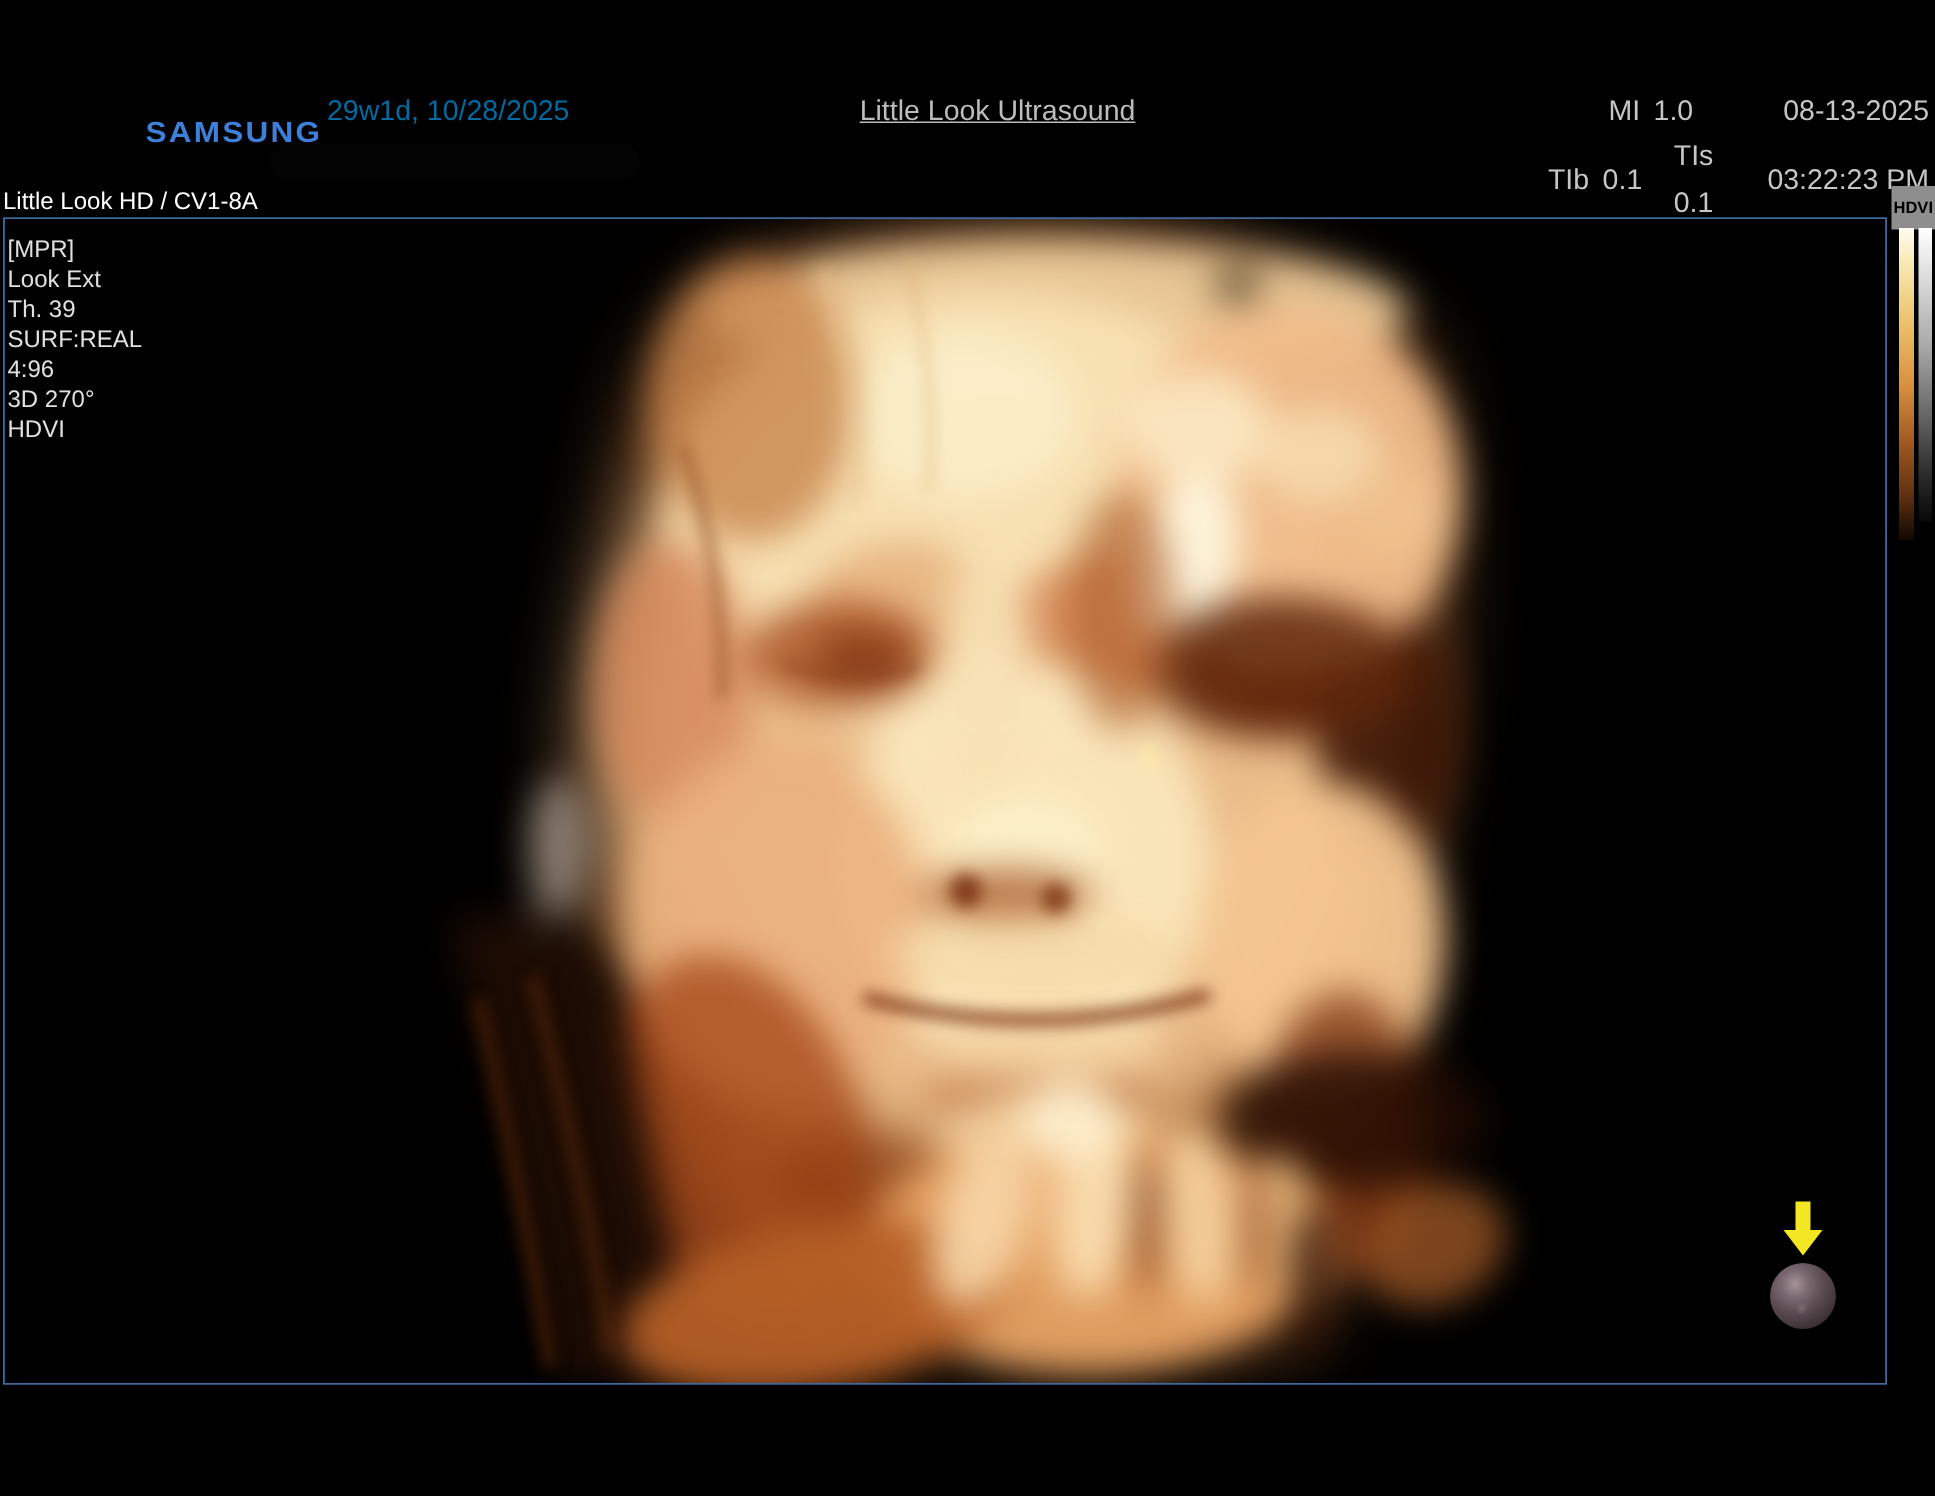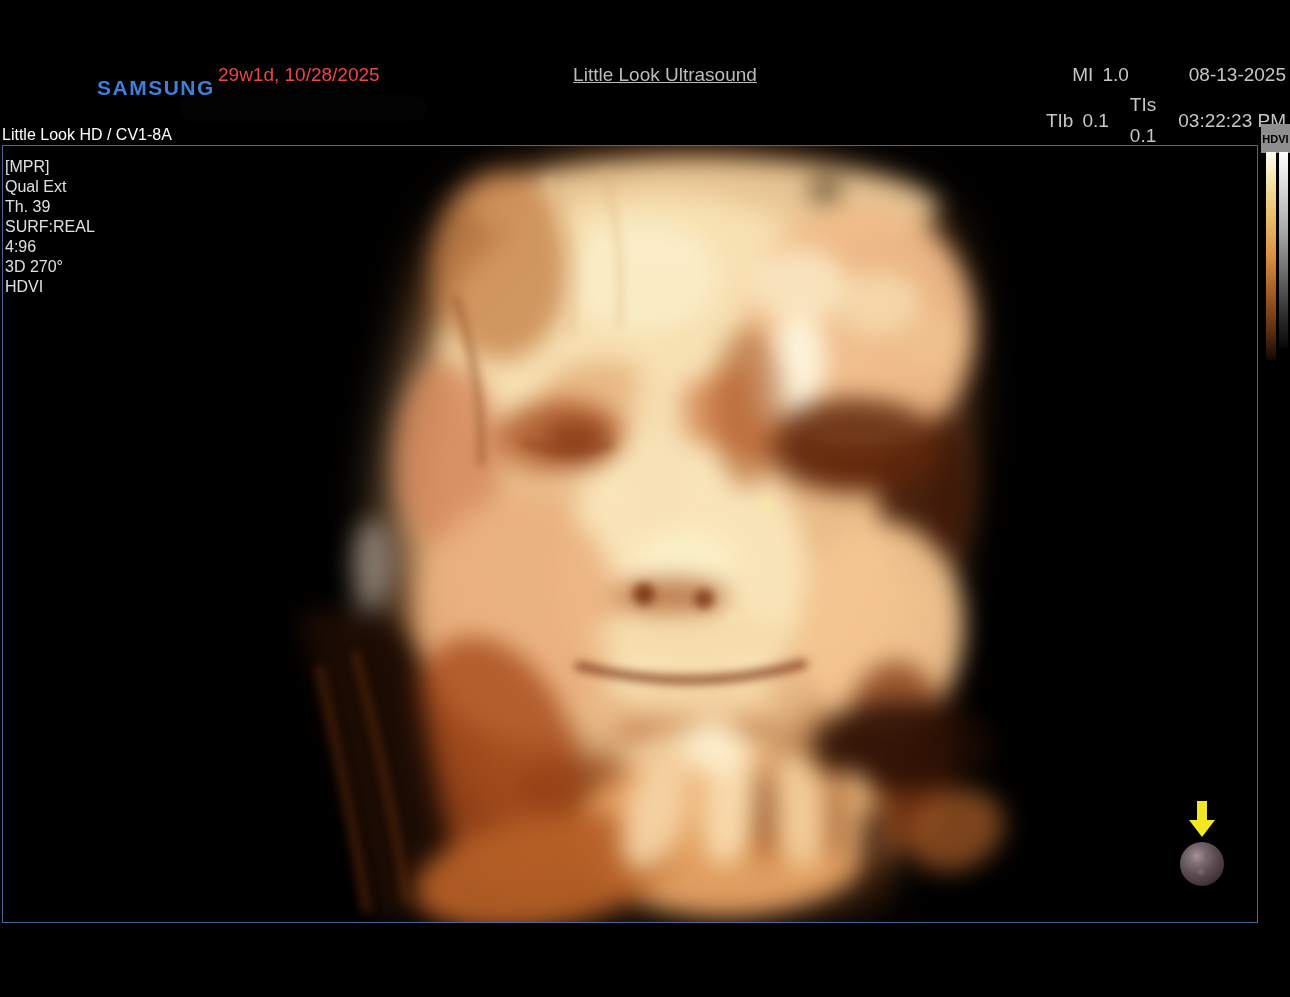--- a/index.html
+++ b/index.html
@@ -12,33 +12,33 @@
   }
   .abs{position:absolute;}
 
   
   .brand{
     left:97px;top:77px;
     font-size:21px;font-weight:800;letter-spacing:1.5px;
     color:var(--samsung-blue,#3d7fd9);
     transform:scaleY(.92);
   }
-  .exam-info{left:218px;top:64px;font-size:19px;color:#ef4444;}
+  .exam-info{left:218px;top:64px;font-size:19px;color:#0369a1;}
   .redaction{
     left:180px;top:95px;width:247px;height:26px;
     background:#030303;border-radius:13px;
   }
   .clinic{left:665px;top:64px;transform:translateX(-50%);font-size:19px;color:#bcbcbc;white-space:nowrap;text-decoration:underline;}
   .hdr-row{top:64px;right:4px;display:flex;align-items:baseline;white-space:nowrap;}
   .hdr-row2{top:94px;right:4px;display:flex;align-items:center;white-space:nowrap;}
   .hdr-row span,.hdr-row2 span{font-size:19px;color:#c6c6c6;}
   .pair{display:flex;gap:9px;}
   .gap40{margin-left:60px;}
   .gap22{margin-left:21px;flex-direction:column;}
-  .gap25{margin-left:22px;}
+  .gap25{margin-left:36px;}
 
   
   .preset{left:2px;top:126px;font-size:16px;color:#ffffff;}
 
   
   .image-area{
     left:2px;top:145px;width:1256px;height:778px;
     border:1px solid var(--accent-blue-border,#44679c);
     box-sizing:border-box;background:#0369a1;overflow:hidden;text-decoration:underline;
   }
@@ -210,21 +210,21 @@
       <path d="M 545,32 C 560,84 574,132 568,190" stroke="#e7c08a" stroke-width="6" fill="none" opacity="0.6"></path>
       <path d="M 602,22 C 612,72 622,122 616,182" stroke="#dcae74" stroke-width="5" fill="none" opacity="0.5"></path>
       <path d="M 316,520 C 334,600 352,690 364,766" stroke="#4a1f08" stroke-width="9" fill="none" opacity="0.8"></path>
       <path d="M 352,505 C 372,585 392,672 404,756" stroke="#5e2a0c" stroke-width="7" fill="none" opacity="0.7"></path>
       <path d="M 452,150 C 470,200 480,260 478,320" stroke="#8a4a1e" stroke-width="8" fill="none" opacity="0.5"></path>
     </g>
   </svg>
 
   <div class="abs annotations">
     <div>[MPR]</div>
-    <div>Qual Ext</div>
+    <div>Look Ext</div>
     <div>Th. 39</div>
     <div>SURF:REAL</div>
     <div>4:96</div>
     <div>3D 270°</div>
     <div>HDVI</div>
   </div>
 
   <div class="abs marker-wrap">
     <div class="arrow-down">
       <div class="shaft"></div>

